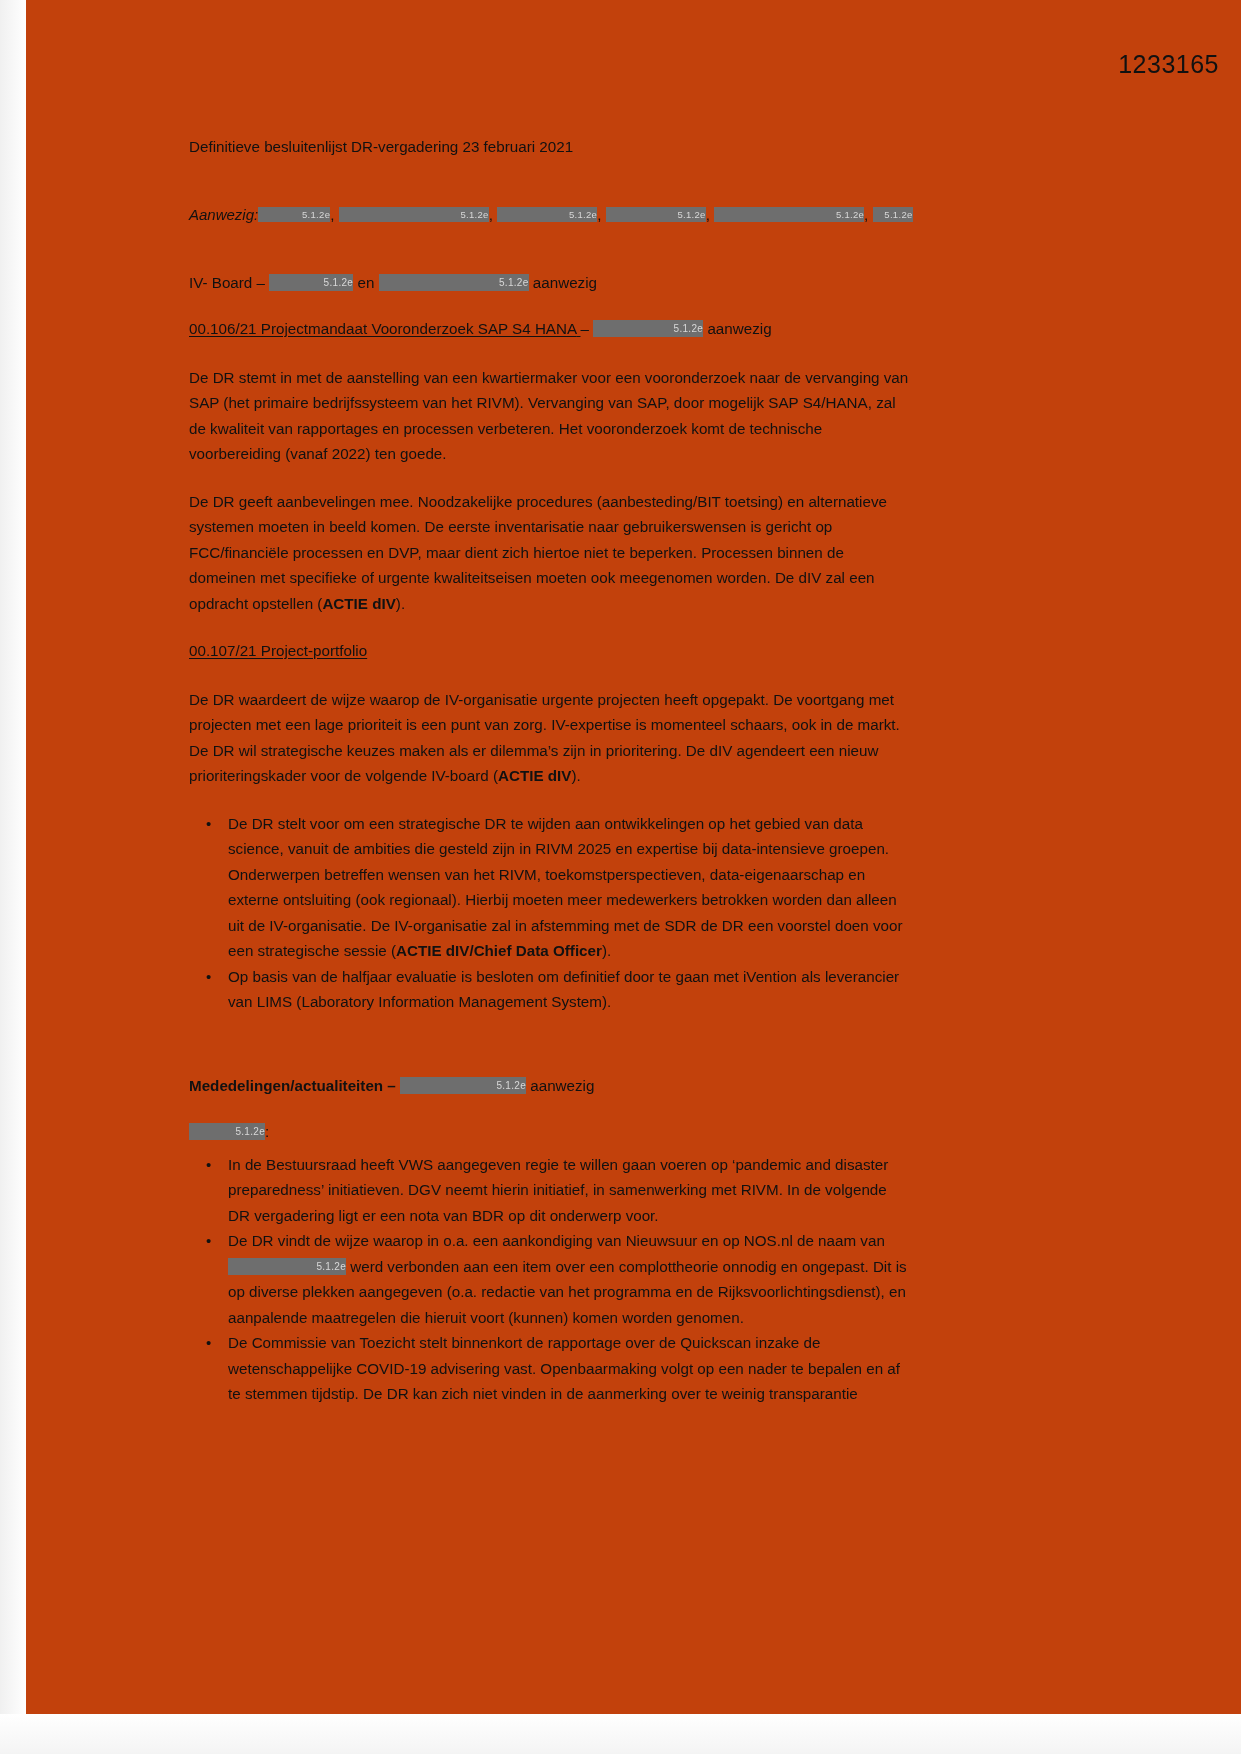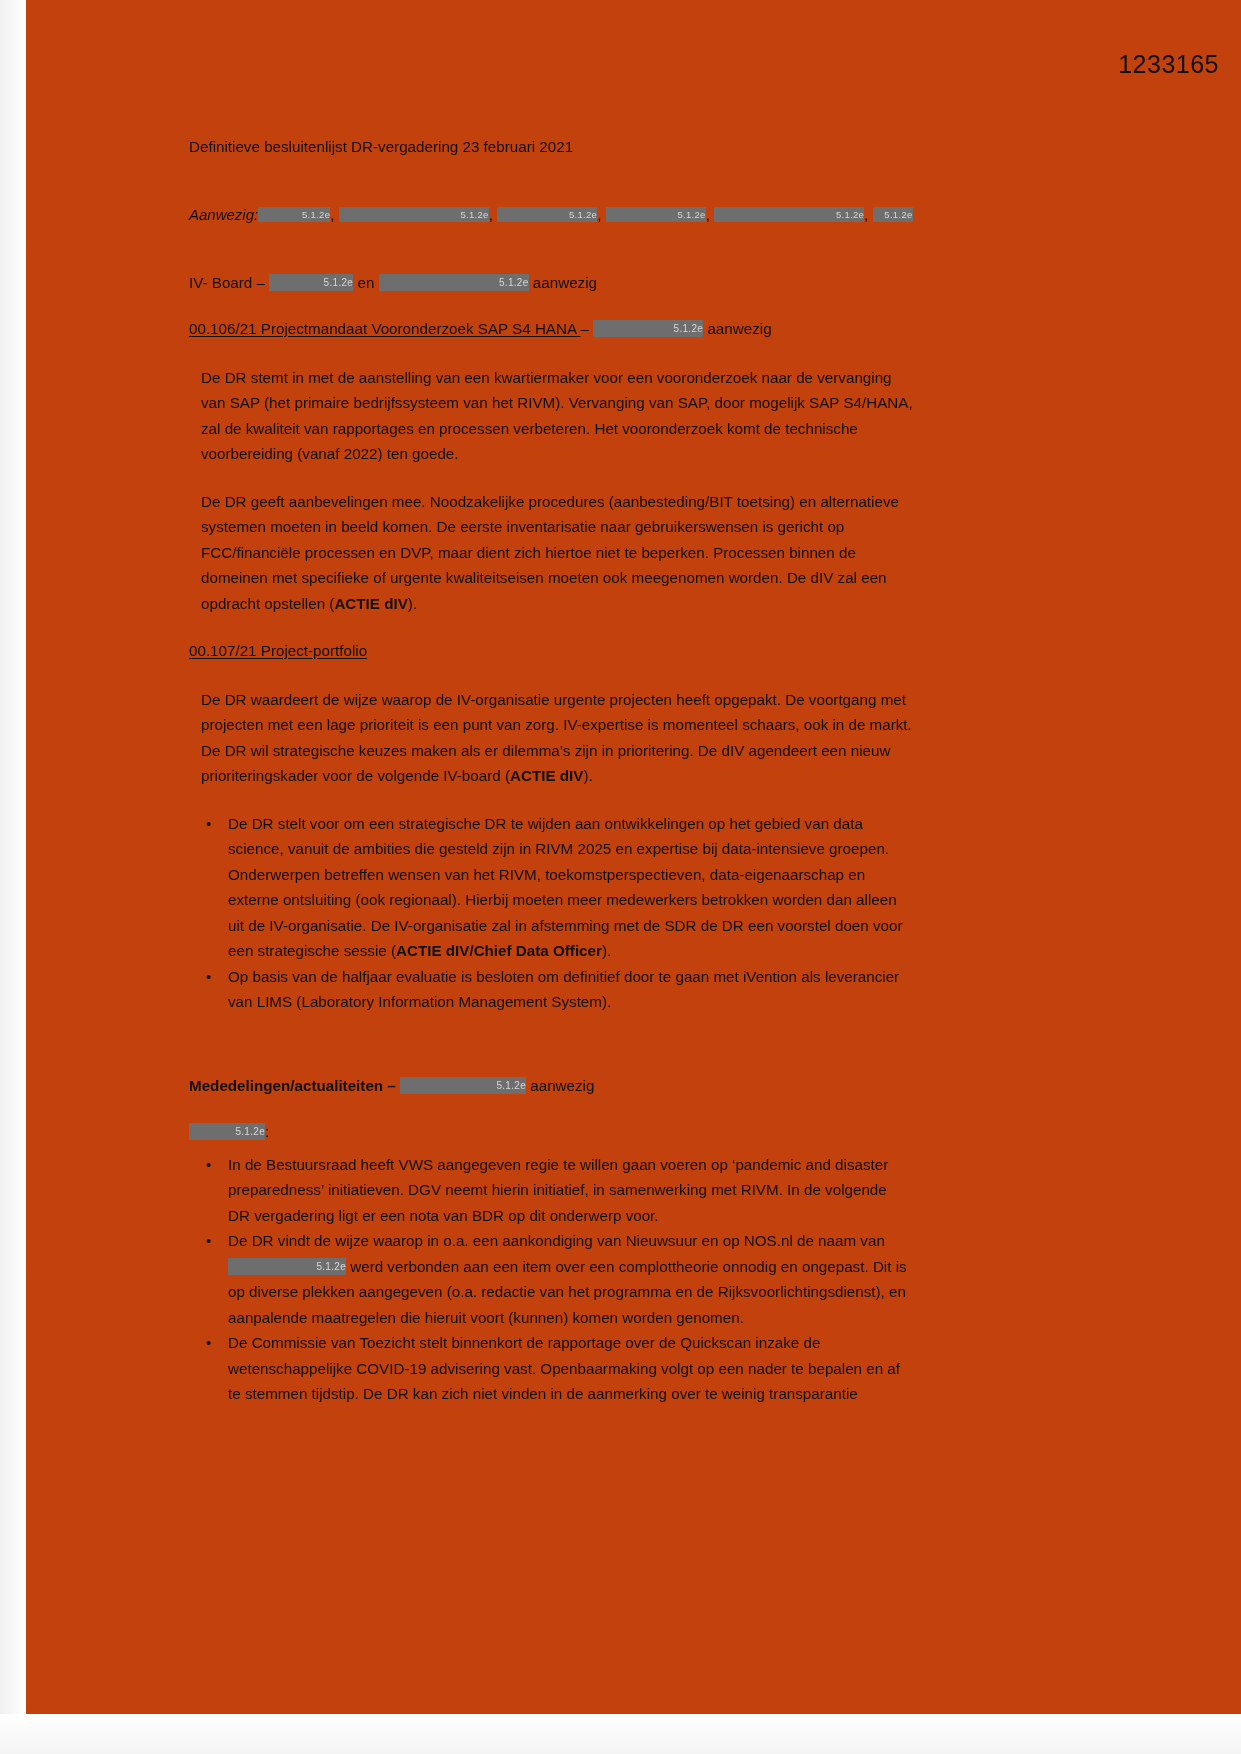--- a/index.html
+++ b/index.html
@@ -50,21 +50,21 @@
     color: #111111;
     font-size: 15.2px;
     line-height: 25.5px;
   }
   .title-line {
     margin: 0 0 44px 0;
     font-size: 15.2px;
     line-height: 22px;
   }
   .para {
-    margin: 0 0 22px 12px;
+    margin: 0 0 22px 0;
   }
   .gap-lg { height: 30px; }
   .gap-md { height: 21px; }
   .gap-sm { height: 12px; }
   .bold { font-weight: bold; }
   .underline-head {
     text-decoration: underline;
     text-underline-offset: 2px;
   }
   .aanwezig-label {

